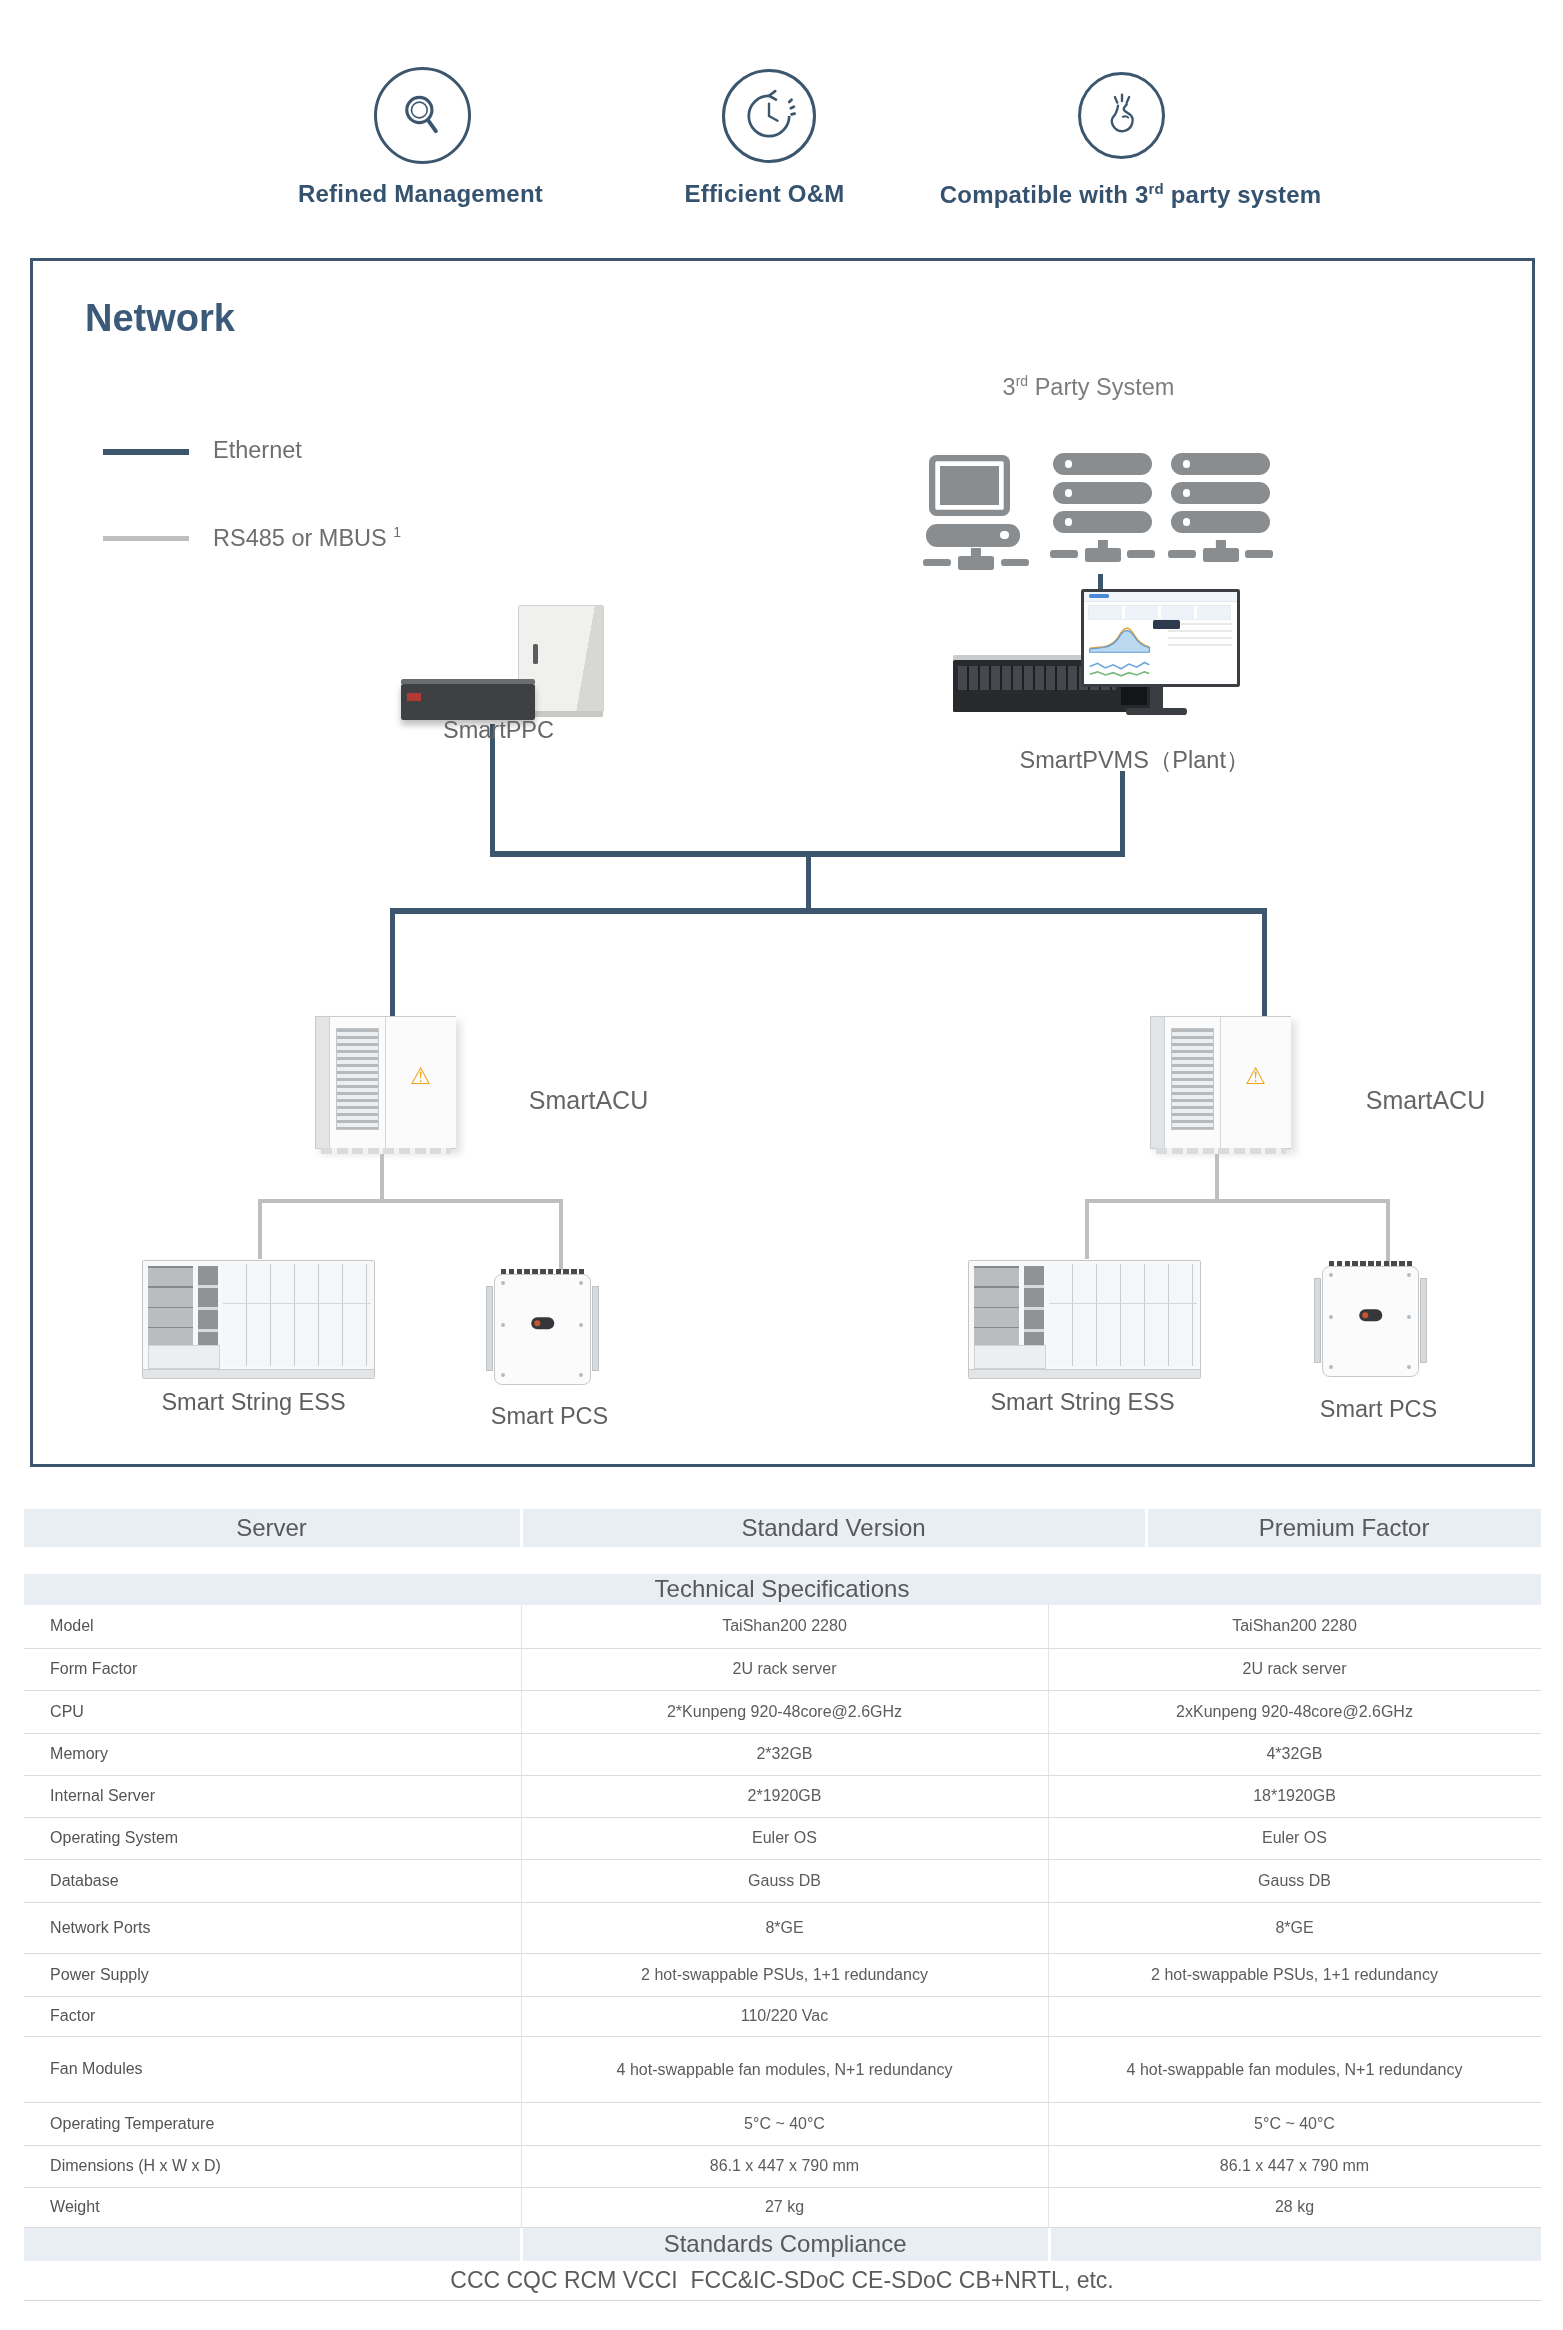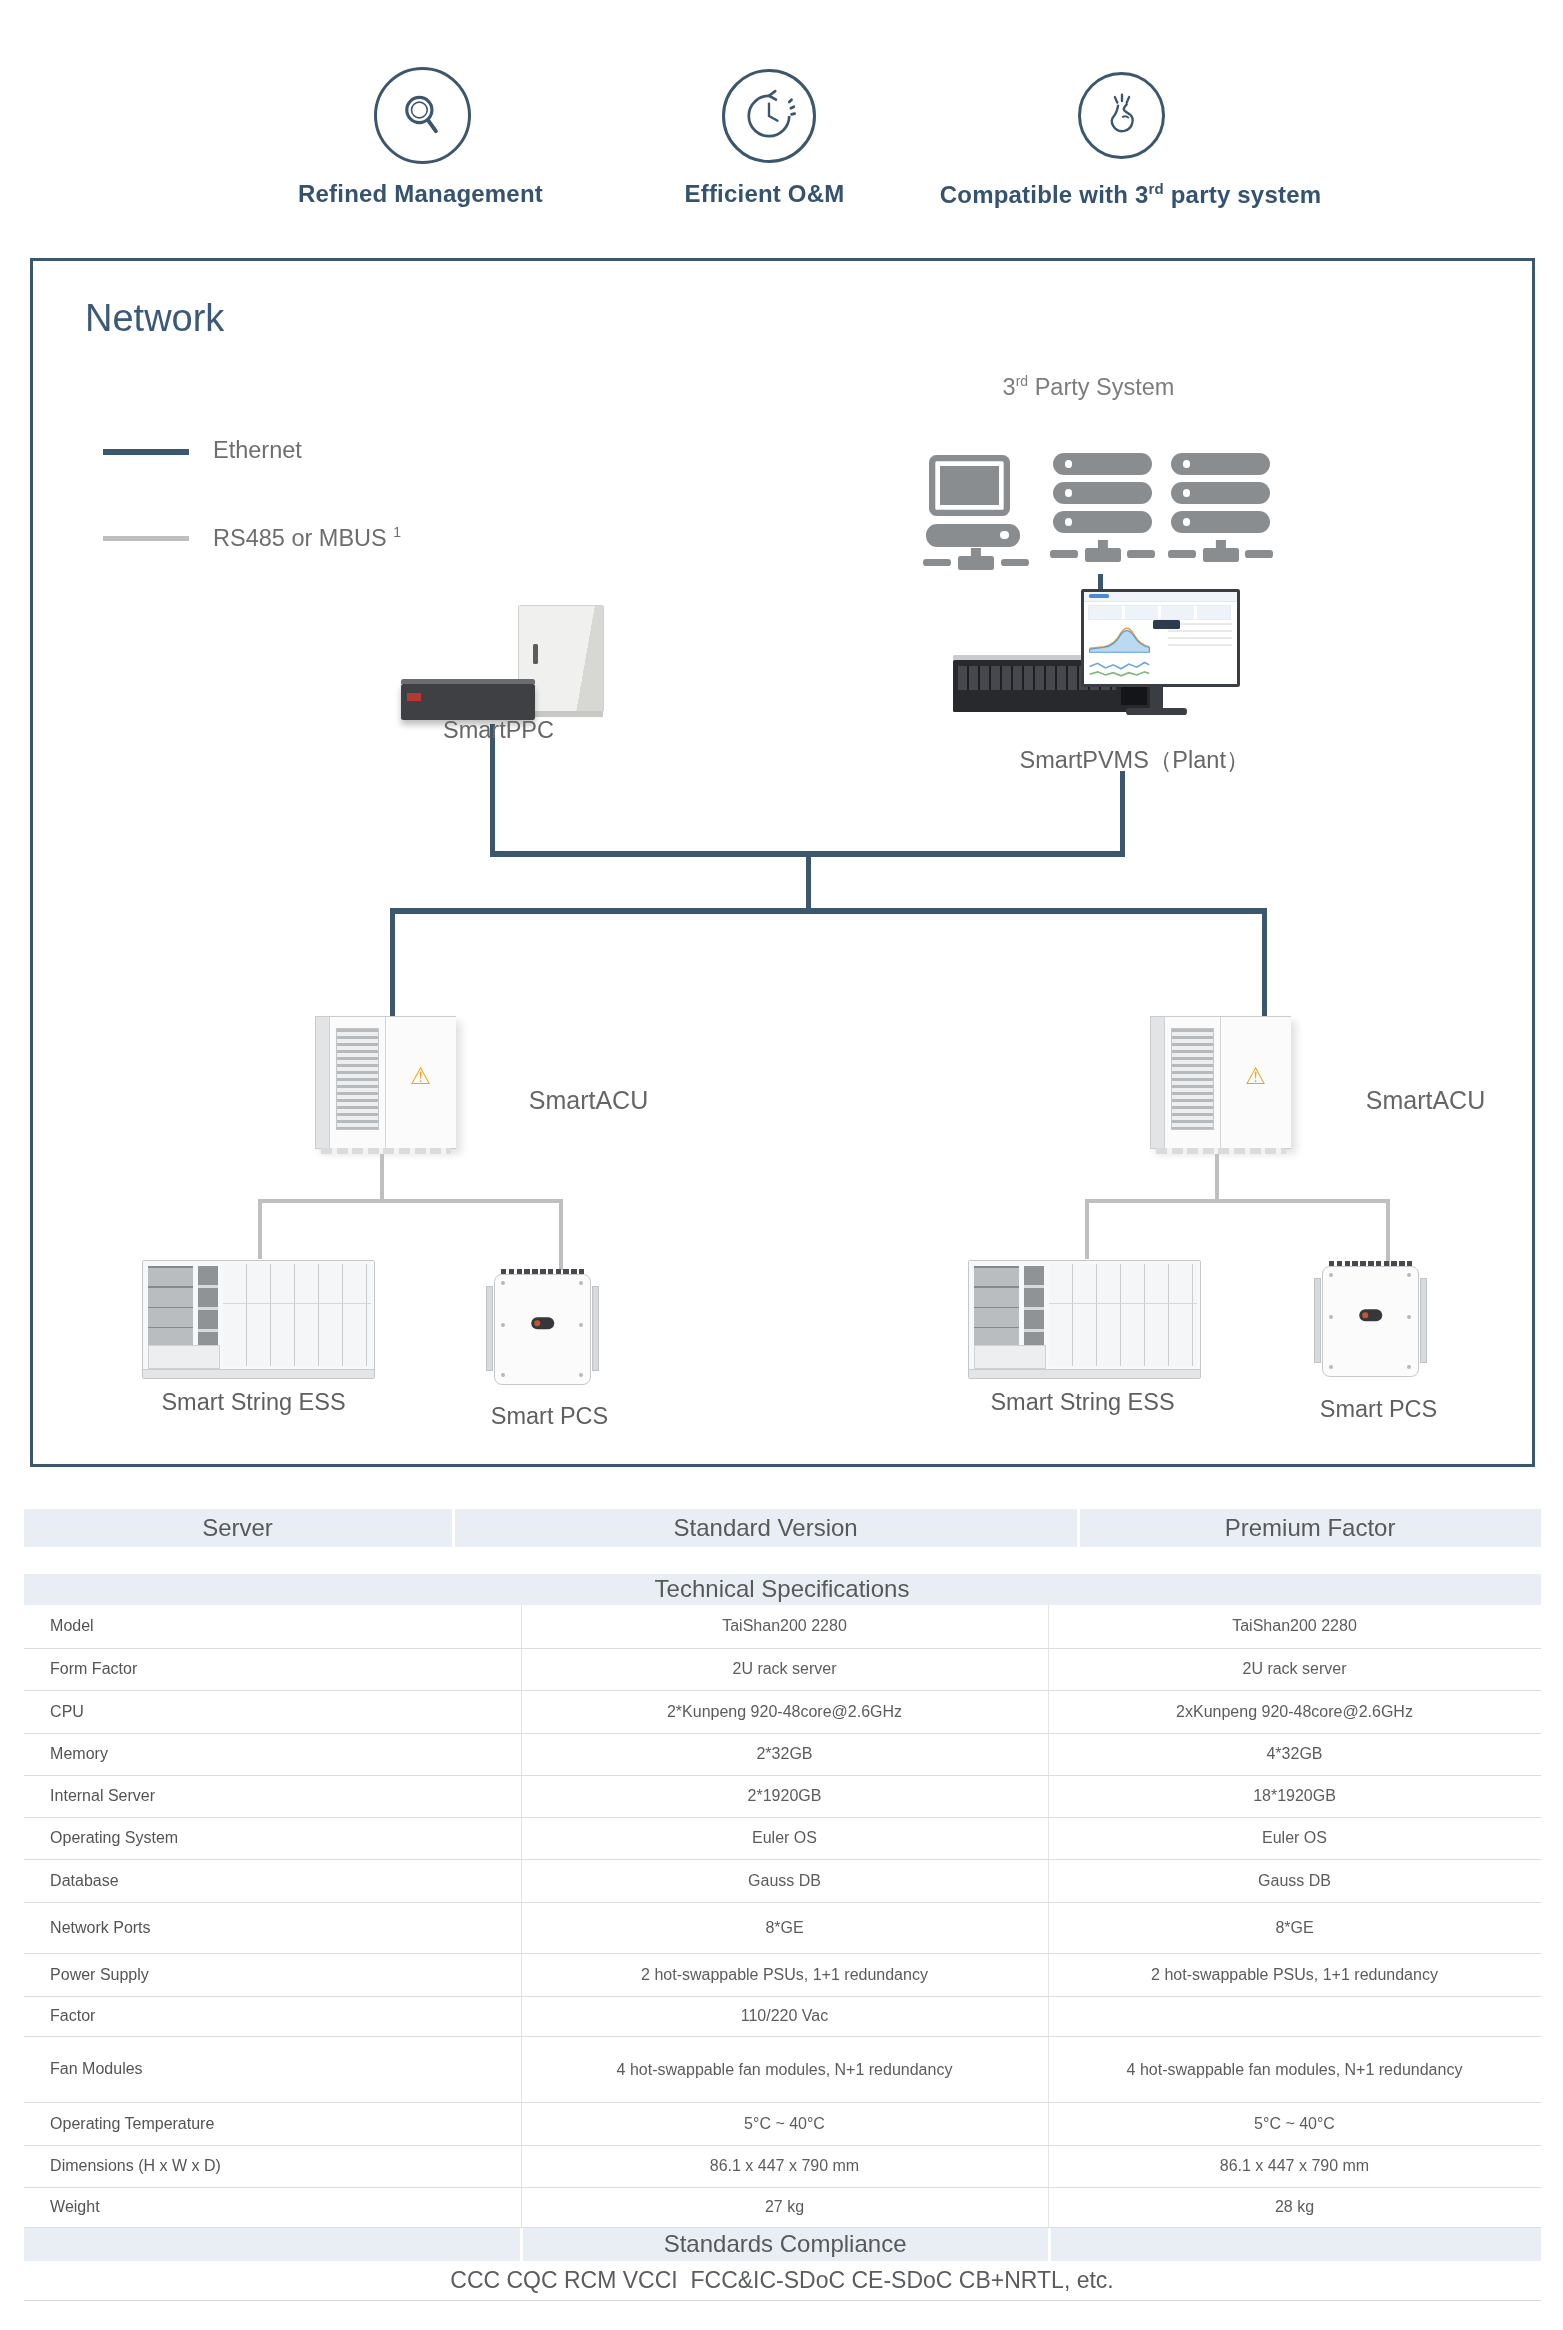--- a/index.html
+++ b/index.html
@@ -9,21 +9,21 @@
   
   .feature-circle{position:absolute;border:3.1px solid #3c566e;border-radius:50%;background:#fff;
                   display:flex;align-items:center;justify-content:center;}
   .feature-label{position:absolute;width:485px;text-align:center;font-size:24px;font-weight:bold;
                  color:#35536f;letter-spacing:0.2px;}
   .feature-label sup{font-size:15px;}
 
   
   .net-box{position:absolute;left:30px;top:258px;width:1505px;height:1209px;
            border:3.9px solid #3c566e;box-sizing:border-box;background:#fff;}
-  .net-title{position:absolute;left:52px;top:36px;font-size:38px;color:#3b5a7a;}
+  .net-title{position:absolute;left:52px;top:36px;font-size:38px;color:#3b5a7a;font-weight:bold;}
   .legend-line{position:absolute;height:5.5px;}
   .legend-text{position:absolute;font-size:23.5px;color:#6e6e6e;text-align:right;}
   .legend-text sup{font-size:14px;}
 
   .lbl{position:absolute;text-align:center;font-size:23.5px;color:#666;}
 
   
   .dline{position:absolute;background:#3c566e;}
   .gline{position:absolute;background:#bfbfbf;}
 
@@ -308,21 +308,21 @@
         <div class="flank-r"></div>
         <div class="pill"></div>
         <div class="scr1"></div>
         <div class="scr2"></div>
     </div>
     <div class="lbl" style="left:1228px;top:1135px;width:235px;color:#5f5f5f;">Smart PCS</div>
   </div>
 
   <div class="spec">
     <div class="band-row" style="height:38px;">
-      <div class="band-cell" style="width:428px;">Server</div>
+      <div class="band-cell" style="width:496px;">Server</div>
       <div class="band-cell" style="width:622px;">Standard Version</div>
       <div class="band-cell" style="flex:1;">Premium Factor</div>
     </div>
     <div style="height:26.6px;"></div>
     <div class="band-full" style="height:31px;">Technical Specifications</div>
 
     <div class="trow" style="height:43px;">
       <div class="c1">Model</div>
       <div class="c2">
           <span>TaiShan200 2280</span>

